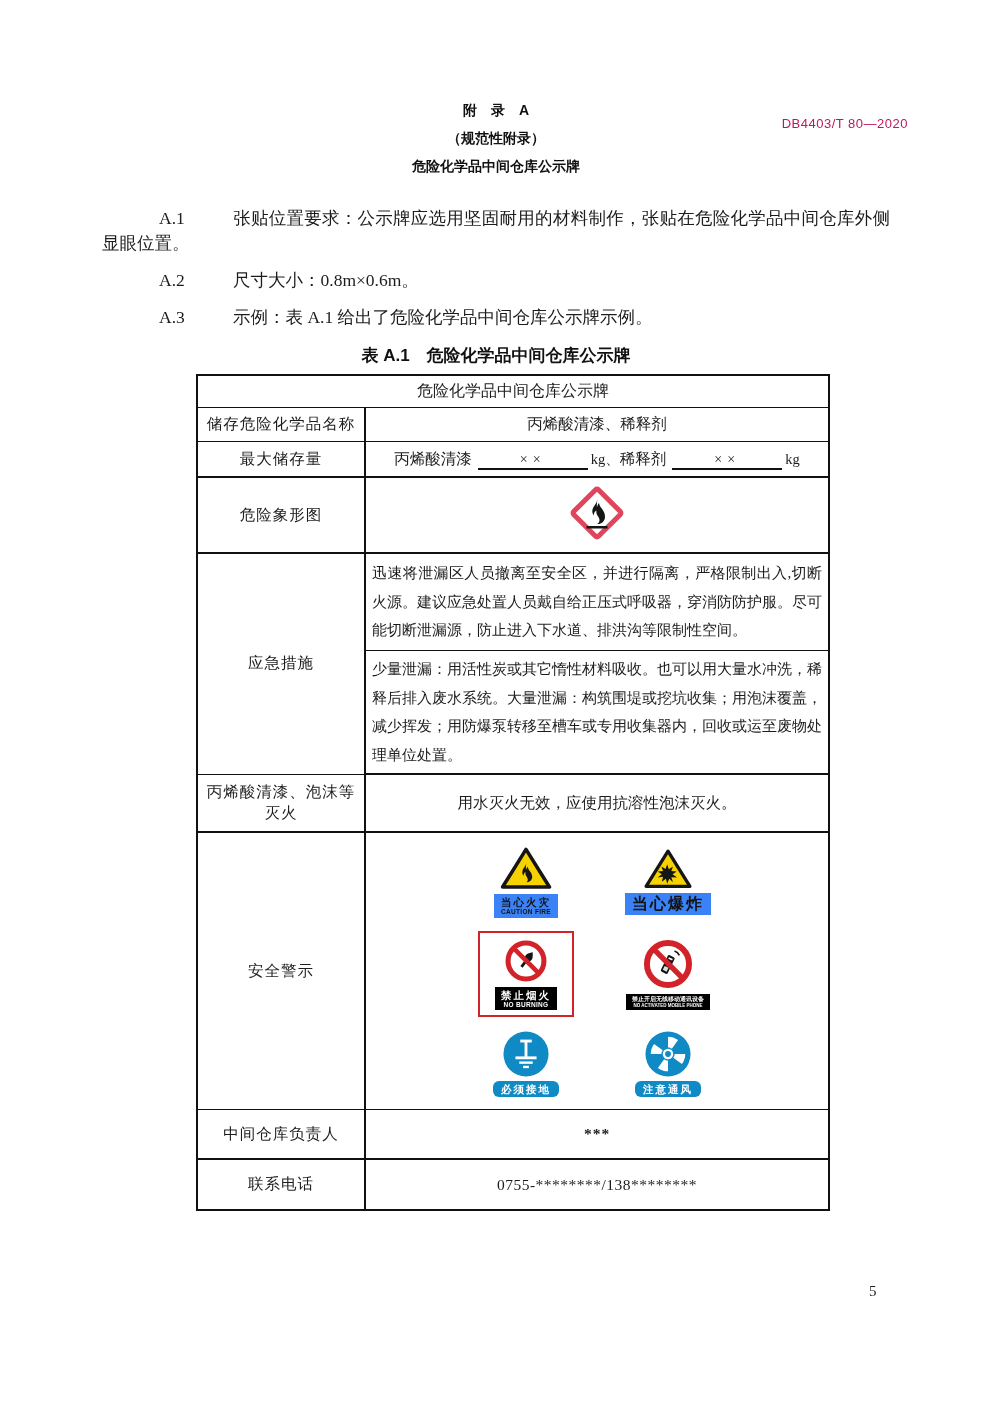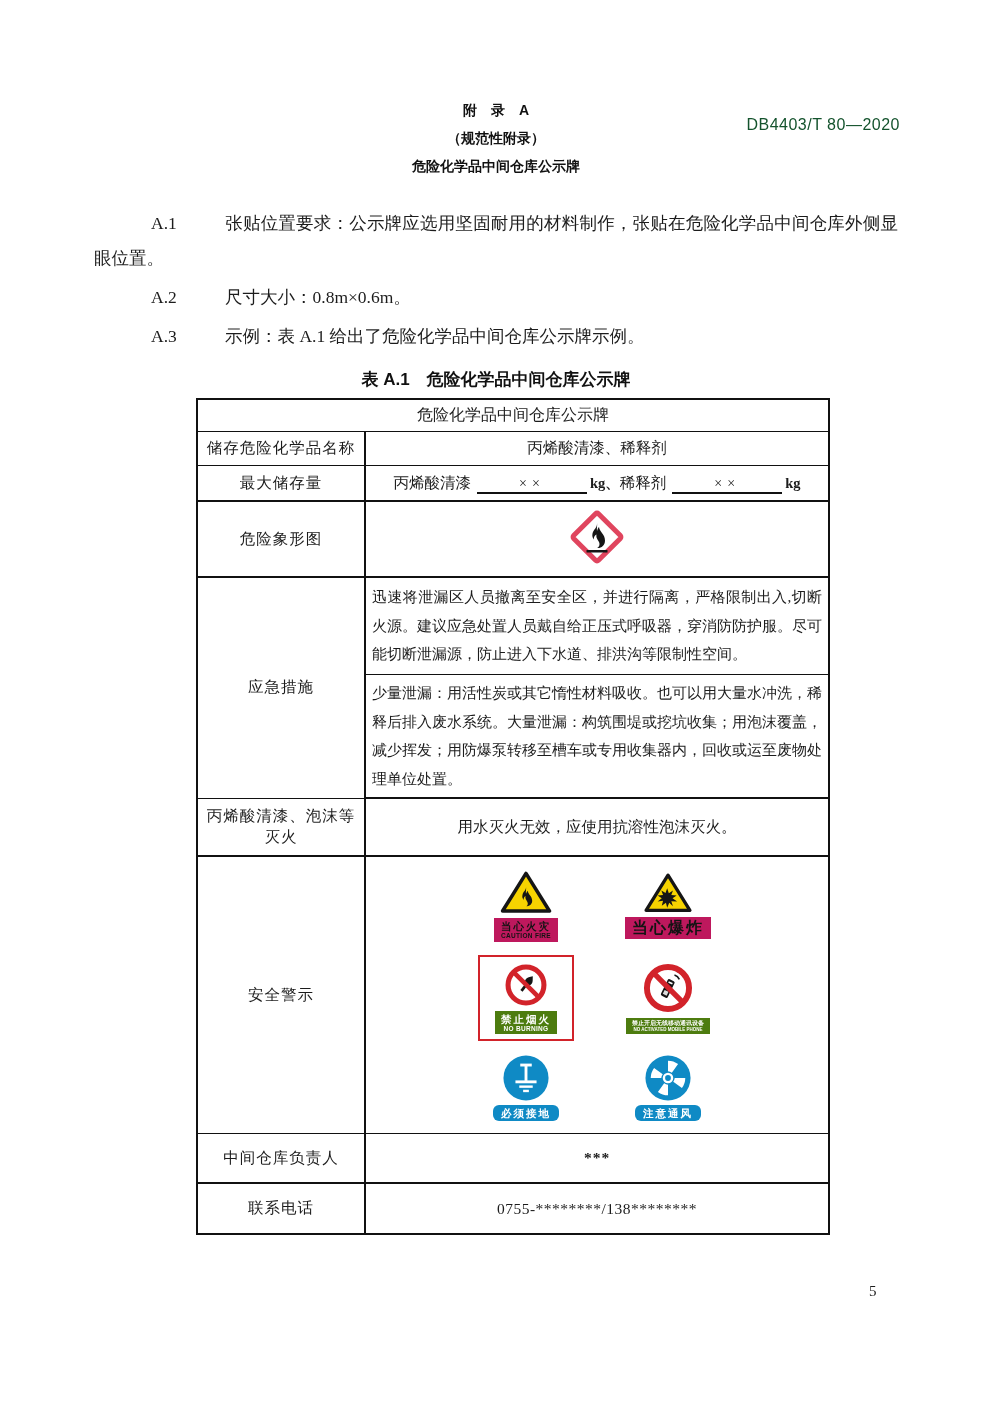--- a/index.html
+++ b/index.html
@@ -3,32 +3,32 @@
 <meta charset="utf-8">
 <style>
   html,body { margin:0; padding:0; background:#e9e9e9; }
   .page {
     position:relative; width:992px; height:1403px; margin:0 auto;
     background:#ffffff; color:#1c1c1c;
     font-family:"Liberation Serif", serif;
     overflow:hidden;
   }
   .doc-number {
-    position:absolute; top:116px; right:92px;
+    position:absolute; top:116px; right:84px;
     font-family:"Liberation Sans", sans-serif;
-    font-size:16px; letter-spacing:0.5px; color:#14532d;
+    font-size:13px; letter-spacing:0.5px; color:#be185d;
   }
   .content { padding:0 90px; }
   .appendix-head {
     padding-top:96px; text-align:center;
     font-family:"Liberation Sans", sans-serif;
     font-weight:bold; font-size:14px; line-height:28px; color:#111;
   }
   .clauses { margin-top:26px; }
-  .clauses p { margin:4px; font-size:17.5px; line-height:35px; text-indent:57px; text-align:justify; }
+  .clauses p { margin:12px; font-size:17.5px; line-height:25px; text-indent:57px; text-align:justify; }
   .clause-label { display:inline-block; width:74px; text-indent:0; }
   .table-caption {
     margin-top:14px; text-align:center;
     font-family:"Liberation Sans", sans-serif;
     font-weight:bold; font-size:17px; color:#111;
   }
   table.notice {
     margin:7px 0 0 106px; width:634px;
     border-collapse:collapse; table-layout:fixed;
     border:2.5px solid #111;
@@ -46,38 +46,38 @@
   tr.r5b td { height:118px; }
   tr.r6 td { height:52px; }
   tr.r8 td { height:44px; }
   tr.r9 td { height:45px; }
   td.just { text-align:justify; vertical-align:middle; padding:5px 12px; line-height:28.5px; font-size:15px; }
   .fill-blank {
     display:inline-block; width:110px; margin:0 3px -2px 6px;
     border-bottom:2px solid #111; text-align:center;
     letter-spacing:5px; font-size:14px;
   }
-  .unit { font-weight:bold; font-size:14.5px;margin-top:40px; }
+  .unit { font-weight:normal; font-size:14.5px;margin-top:40px; }
   .stars { font-weight:bold; letter-spacing:1px; }
   .phone-num { font-size:15.5px; letter-spacing:0.5px; }
 
   
   .signs {
     display:grid; grid-template-columns:auto auto;
     column-gap:46px; row-gap:13px;
     justify-content:center; align-items:center;
     padding:10px 0;
   }
   .sign { display:flex; flex-direction:column; align-items:center; gap:3px; width:96px; }
   .cap {
     font-family:"Liberation Sans", sans-serif; font-weight:bold;
     text-align:center; line-height:1.15;
   }
-  .cap.yellow { background:#be185d; color:#131313; padding:2px 7px; }
-  .cap.red    { background:#4d7c0f; color:#ffffff; padding:2px 6px; }
+  .cap.yellow { background:#3b82f6; color:#131313; padding:2px 7px; }
+  .cap.red    { background:#000000; color:#ffffff; padding:2px 6px; }
   .cap.blue   { background:#0f8ac5; color:#ffffff; padding:2px 8px;border-radius:6px; }
   .cap .zh  { font-size:10.5px; letter-spacing:2px; }
   .cap .en  { font-size:6.5px; letter-spacing:0.3px; }
   .cap.single .zh { font-size:16px; }
   .cap.tiny .zh { font-size:6px; letter-spacing:0; }
   .cap.tiny .en { font-size:4.5px; letter-spacing:0; }
   .plate {
     border:2px solid #d2232a; background:#fff;
     display:flex; flex-direction:column; align-items:center;
     gap:3px; padding:5px 7px 5px;

